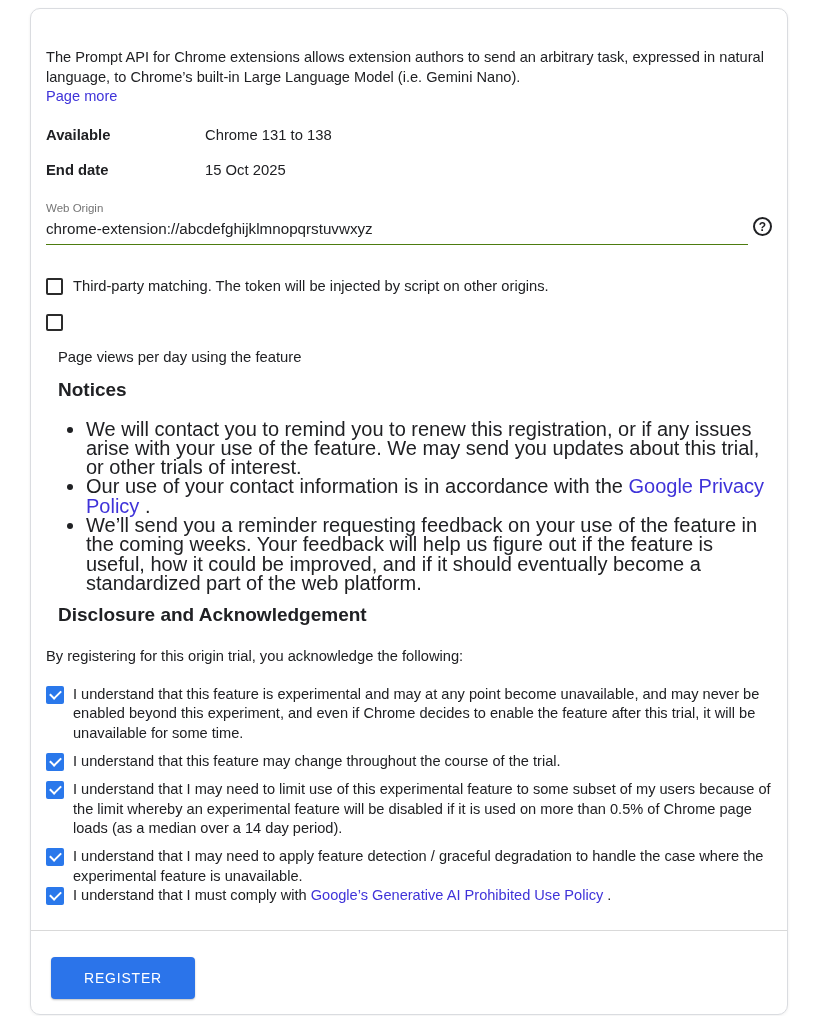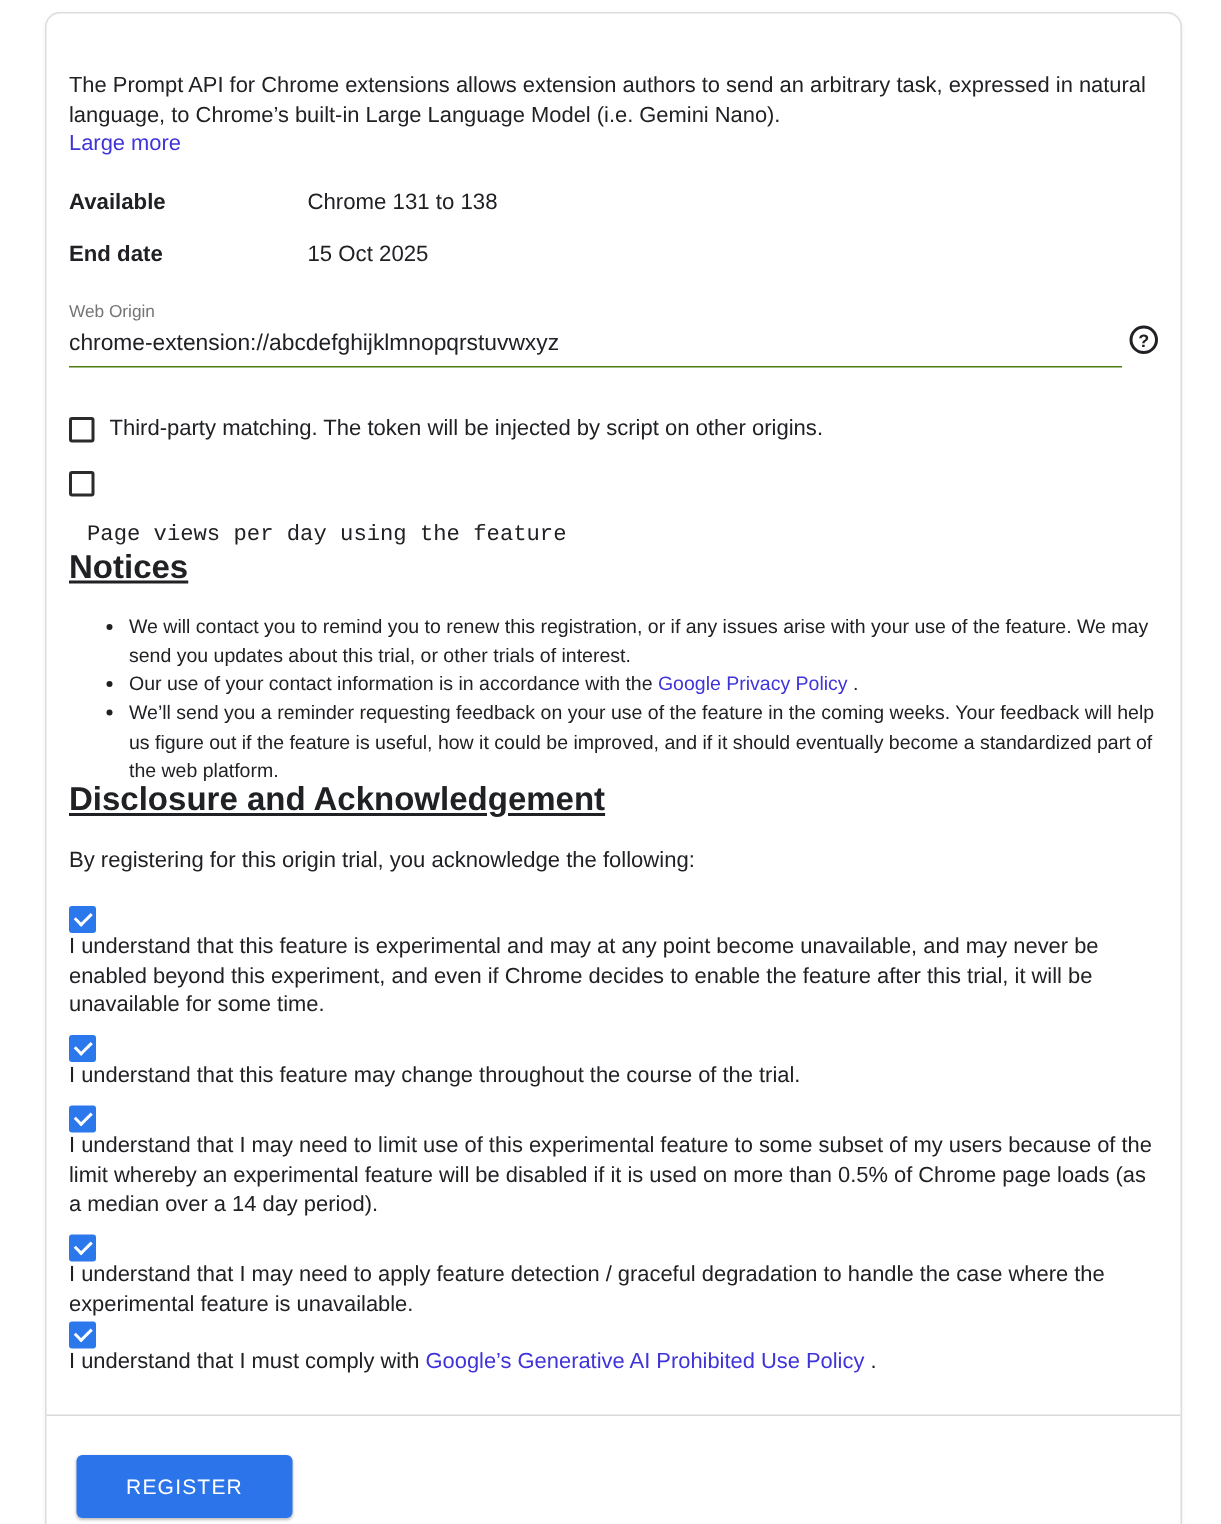--- a/index.html
+++ b/index.html
@@ -105,50 +105,48 @@
     font-size: 15.2px;
     cursor: pointer;
   }
   .chevron-down {
     width: 0; height: 0;
     border-left: 5px solid transparent;
     border-right: 5px solid transparent;
     border-top: 5px solid #8a8a8a;
     margin-right: 6px;
   }
-  .usage-hint { margin-left: 12px; font-size: 14.8px; position: relative; top: -3px; font-family: Liberation Mono, monospace; }
+  .usage-hint { margin-left: 12px; font-size: 14.8px; position: relative; top: -3px; }
 
   h2.section-heading {
-    margin: 0;
-    font-size: 22px;
+    margin: 12px;
+    font-size: 19px;
     line-height: 19px;
     font-weight: 700;
-    text-decoration: underline;
   }
   .notices-heading { margin-top: 40px; }
   ul.notices-list {
     margin: 21px 0 0 0;
     padding-left: 40px;
-    font-size: 13px;
+    font-size: 20px;
     line-height: 19.3px;
     max-width: 725px;
   }
   ul.notices-list li { padding-left: 0; }
 
   .disclosure-heading { margin-top: 28px; }
   .disclosure-intro { margin-top: 23px; font-size: 14.7px; line-height: 18px; }
 
   .acks { margin-top: 20px; }
   .ack {
     display: flex;
     align-items: flex-start;
     margin-bottom: 9px;
     font-size: 14.6px;
     line-height: 19.3px;
-    flex-direction: column;
   }
   .ack:nth-child(4) { margin-bottom: 0; }
   .ack .cb-checked { margin-right: 9px; margin-top: 1px; }
 
   .card-footer {
     border-top: 1px solid #d9d9d9;
     margin-top: 8px;
     padding: 26px 20px 15px 20px;
   }
   .register-button {
@@ -168,21 +166,21 @@
 </style>
 </head>
 <body>
 
 <div class="card">
   <div class="card-body">
 
 
     <div class="description">
       <span>The Prompt API for Chrome extensions allows extension authors to send an arbitrary task, expressed in natural language, to Chrome’s built-in Large Language Model (i.e. Gemini Nano).</span>
-      <a class="link learn-more">Large more</a>
+      <a class="link learn-more">Page more</a>
     </div>
 
     <div class="details">
       <div class="detail-row">
         <span class="detail-label">Available</span>
         <span class="detail-value">Chrome 131 to 138</span>
       </div>
       <div class="detail-row">
         <span class="detail-label">End date</span>
         <span class="detail-value">15 Oct 2025</span>

